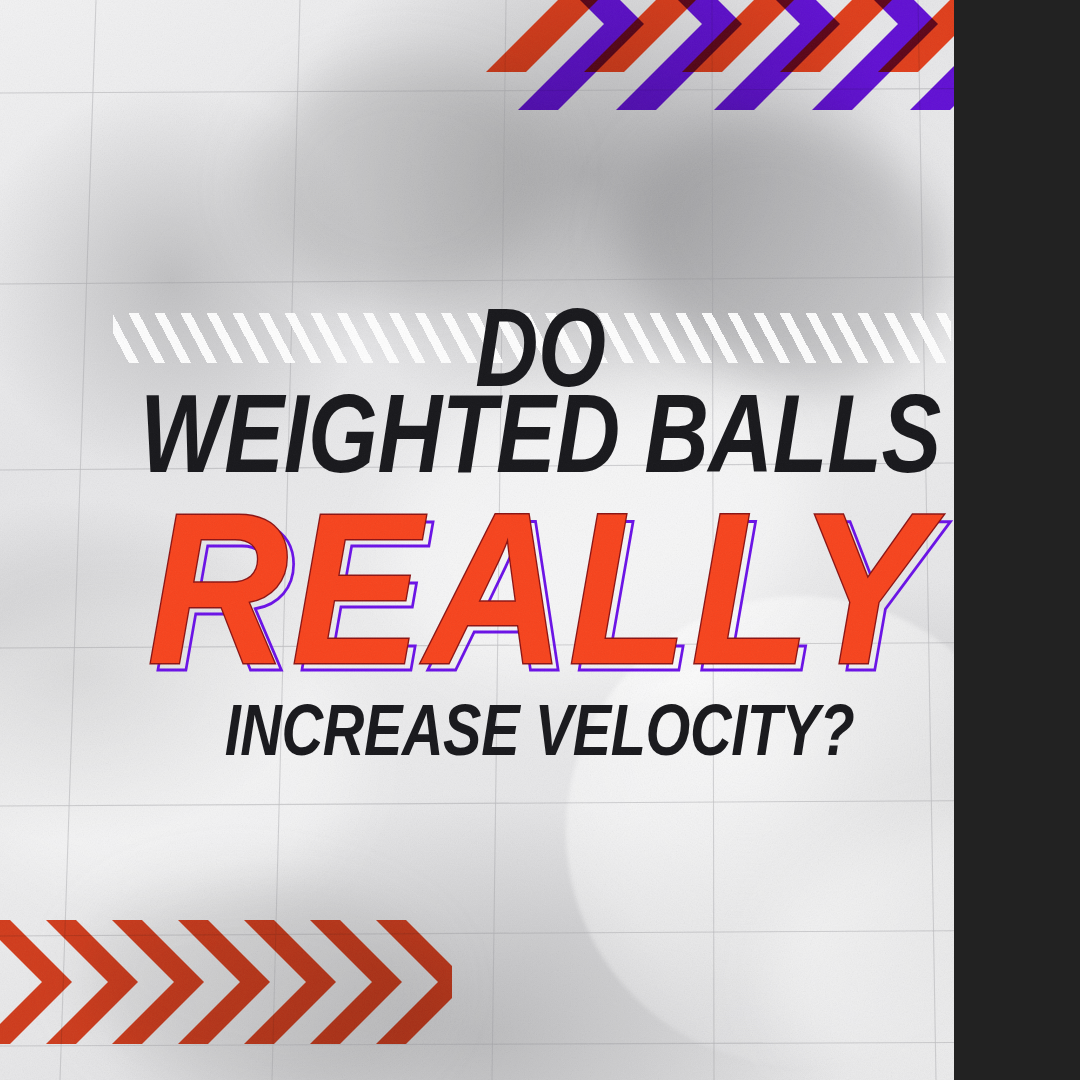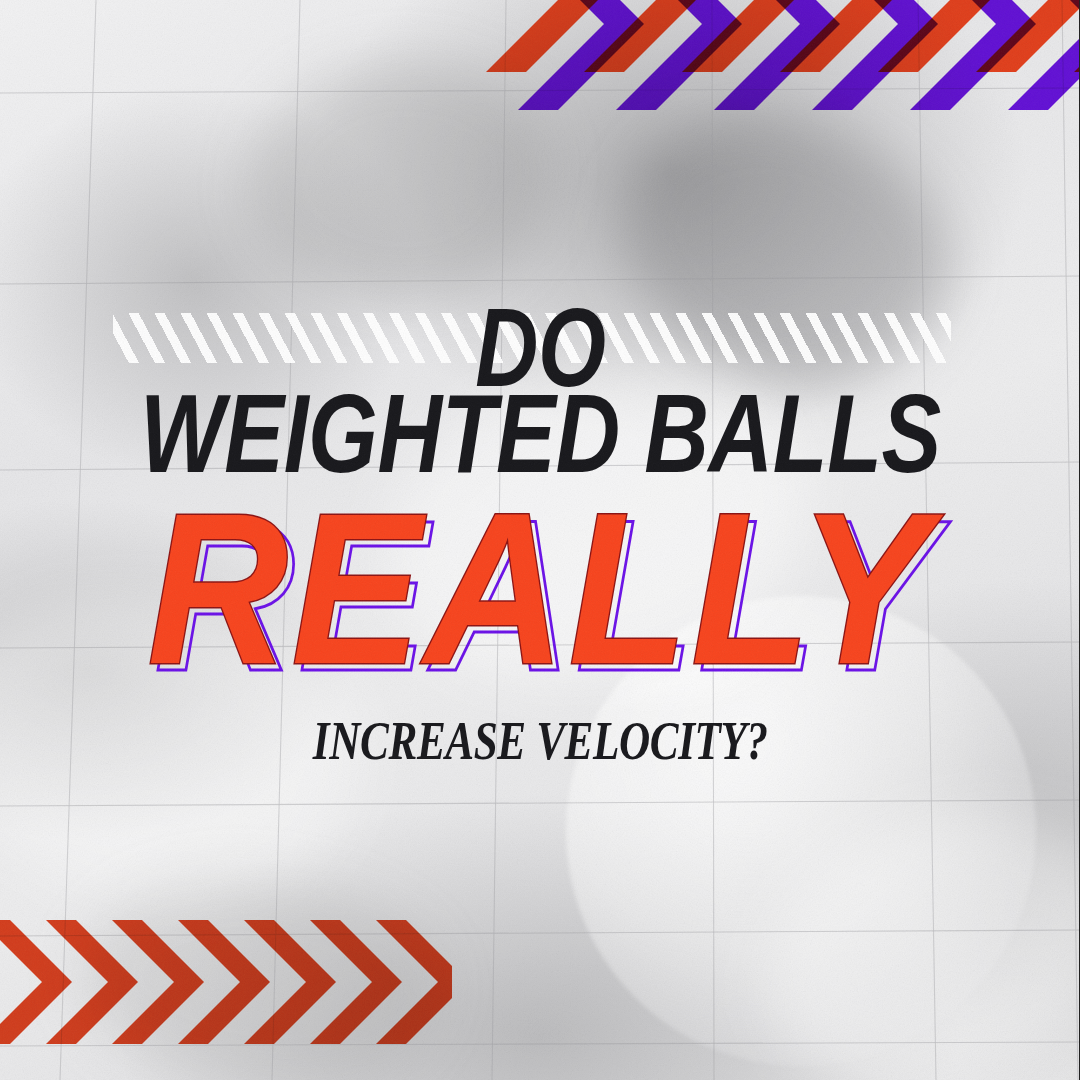--- a/index.html
+++ b/index.html
@@ -1,20 +1,20 @@
 <!DOCTYPE html>
 <html><head>
 <meta charset="utf-8">
 <style>
   html,body{margin:0;padding:0;background:#222;}
   *{box-sizing:border-box;}
 
   #poster{
     position:relative;
-    width:1079px;height:1080px;
+    width:954px;height:1080px;
     overflow:hidden;
     background:#ececed;
     font-family:"Liberation Sans", sans-serif;
     -webkit-font-smoothing:antialiased;
   }
 
   
   .bg-photo{position:absolute;inset:0;}
 
   .bg-base{
@@ -92,21 +92,21 @@
 
   
   .sq{display:inline-block;transform:scaleX(.80);transform-origin:center;}
 
   .ln-do{top:292px;font-size:112px;}
   .ln-do .sq{transform:scaleX(.78);}
 
   .ln-wb{top:378px;font-size:112px;text-align:center;}
   .ln-wb .sq{transform:scaleX(.80);}
 
-  .ln-iv{top:714px;font-size:54px;font-family:Liberation Serif, serif;}
+  .ln-iv{top:694px;font-size:72px;}
   .ln-iv .sq{transform:scaleX(.80);}
 
   
   .ln-really{
     position:absolute;left:0;top:480px;width:1080px;height:230px;padding-left:20px;
   }
   .really-stack{
     position:absolute;left:0;top:0;width:1080px;
     text-align:center;white-space:nowrap;
     font-family:"Liberation Sans", sans-serif;

